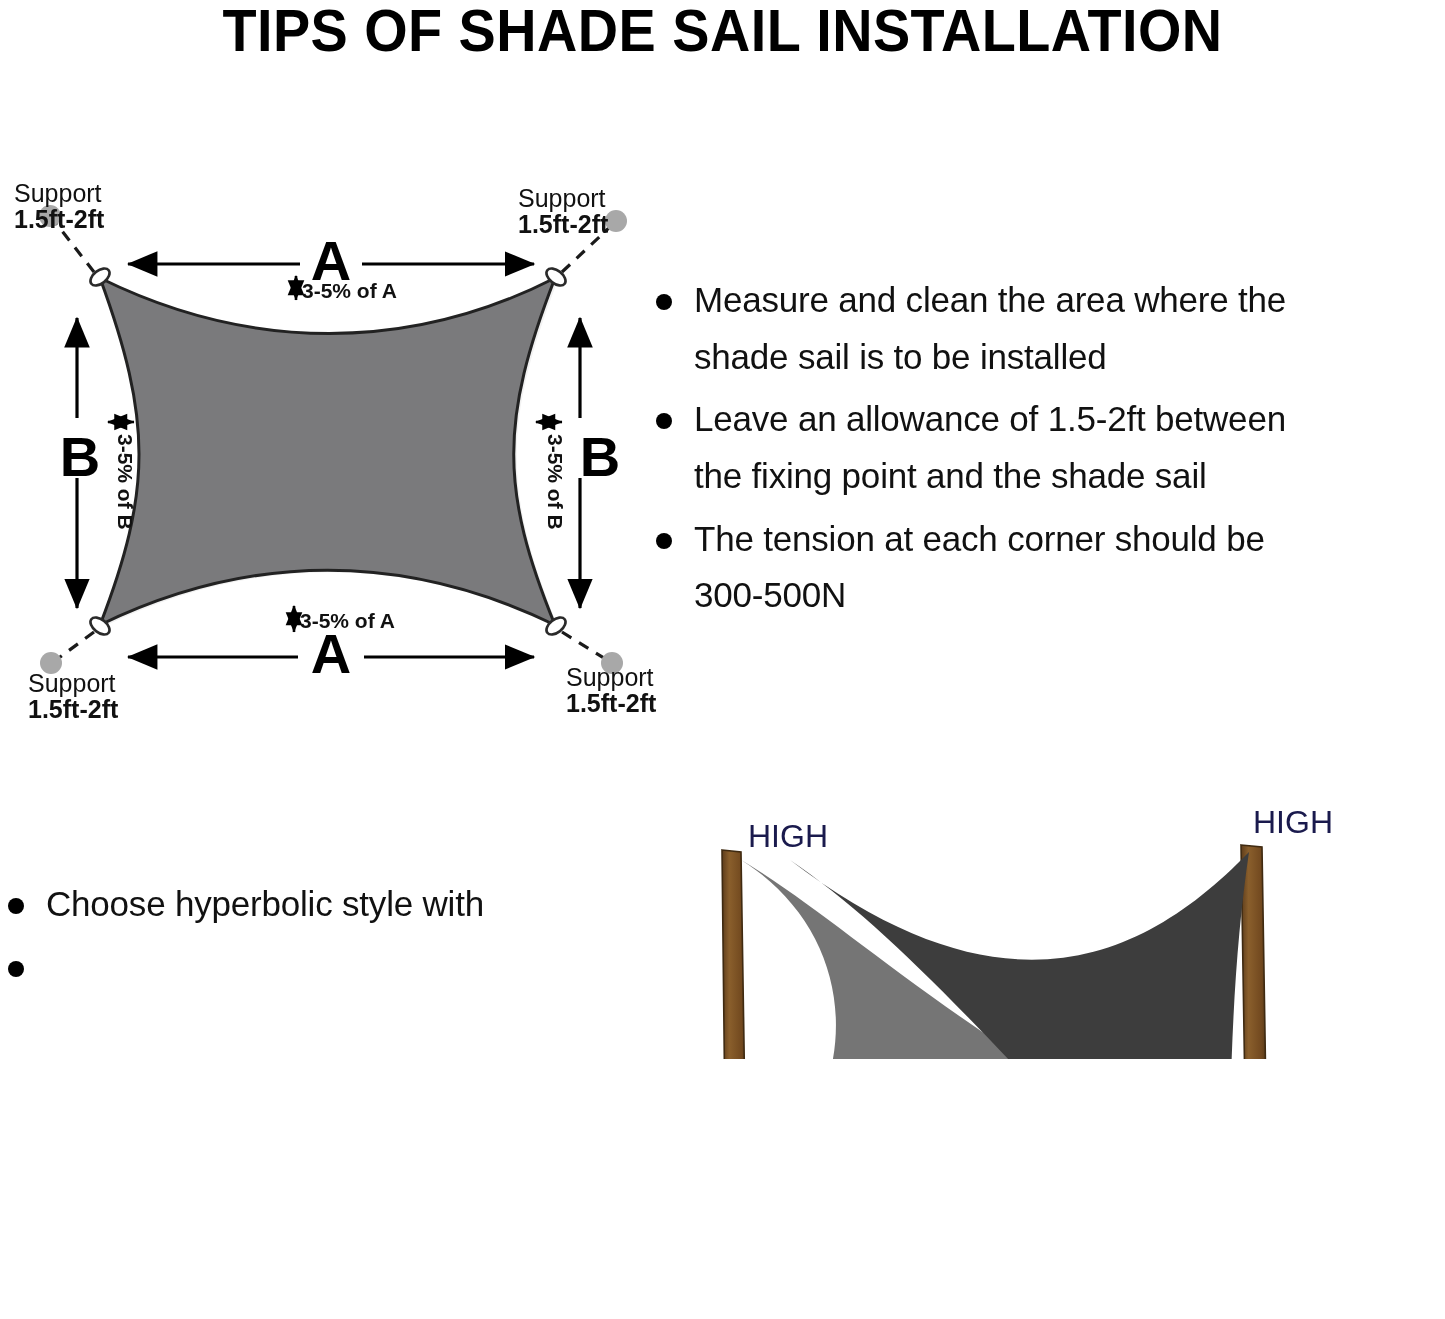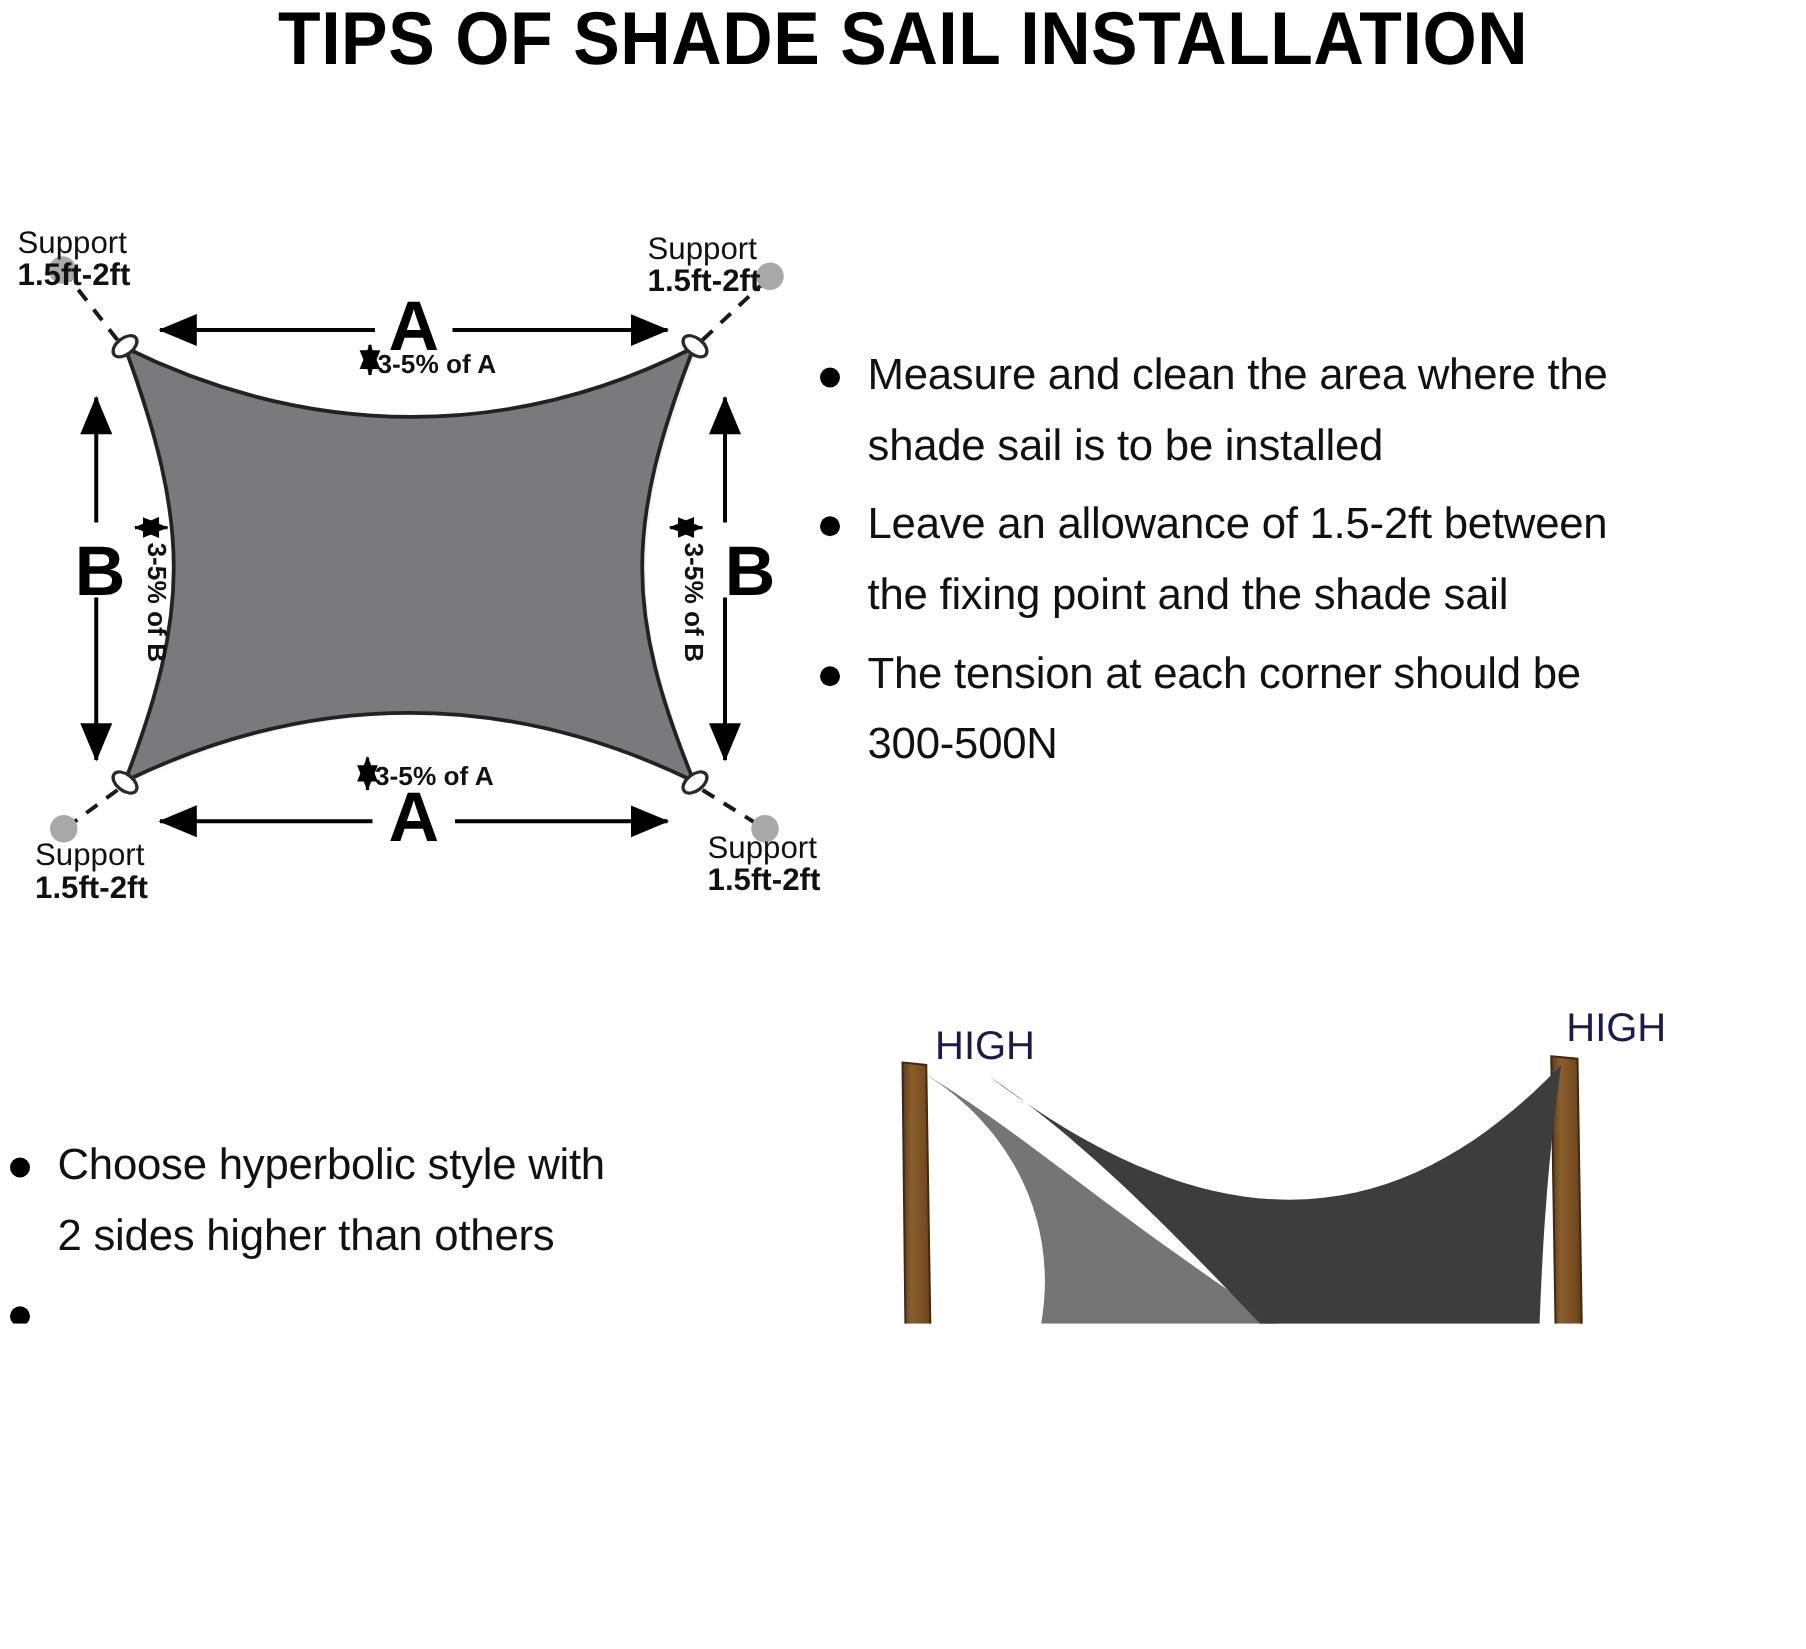--- a/index.html
+++ b/index.html
@@ -73,21 +73,21 @@
     background: #000000;
   }
 
   #tips-right {
     left: 648px;
     top: 272px;
     width: 800px;
   }
   #tips-bottom {
     left: 0px;
-    top: 904px;
+    top: 876px;
     width: 620px;
   }
 
   
   .bullet-list li .ln { display: block; white-space: nowrap; }
 </style>
 </head>
 <body>
 
 <div id="page">
@@ -289,19 +289,18 @@
     </li>
     <li>
       <span class="ln">The tension at each corner should be</span>
       <span class="ln">300-500N</span>
     </li>
   </ul>
 
   <ul class="bullet-list" id="tips-bottom">
     <li>
       <span class="ln">Choose hyperbolic style with</span>
-      <span class="ln">2 sides higher than others</span>
     </li>
     <li>
     </li>
   </ul>
 
 </div>
 
 </body></html>

